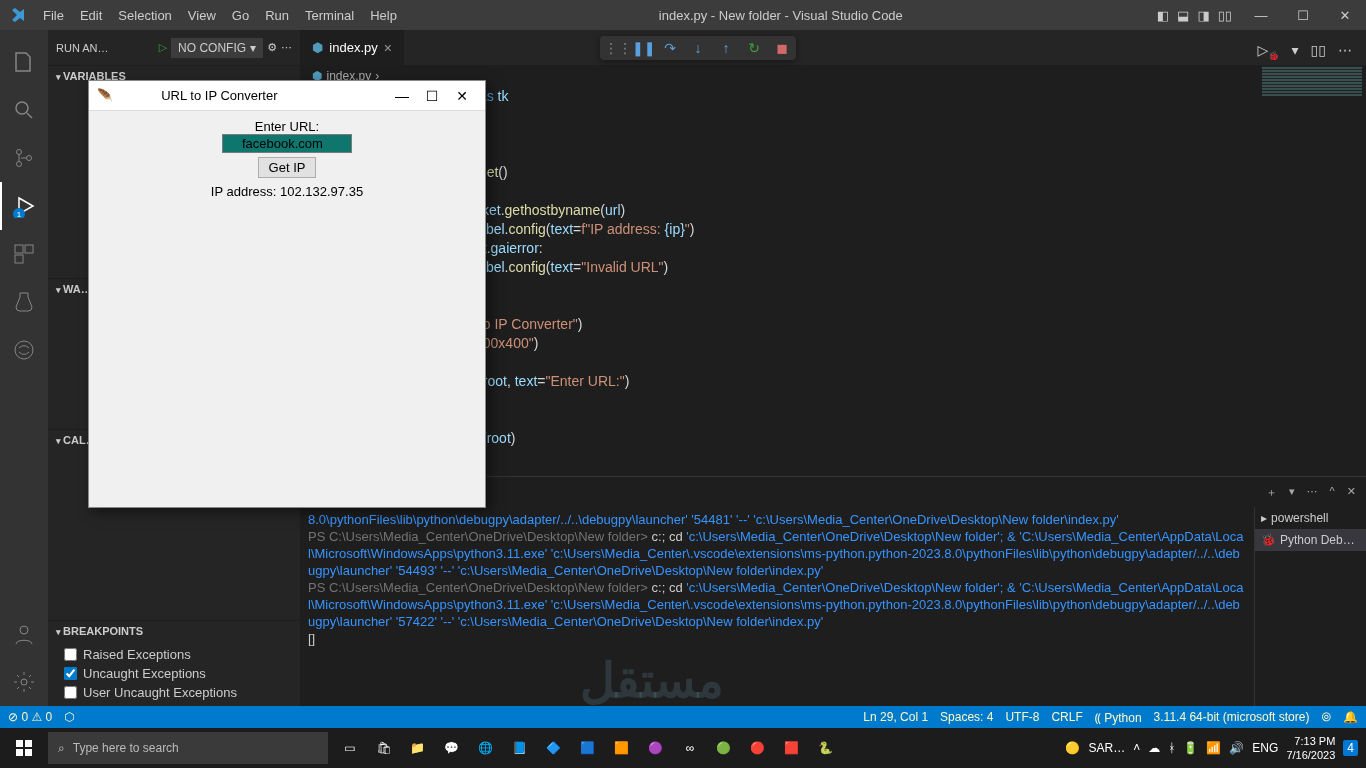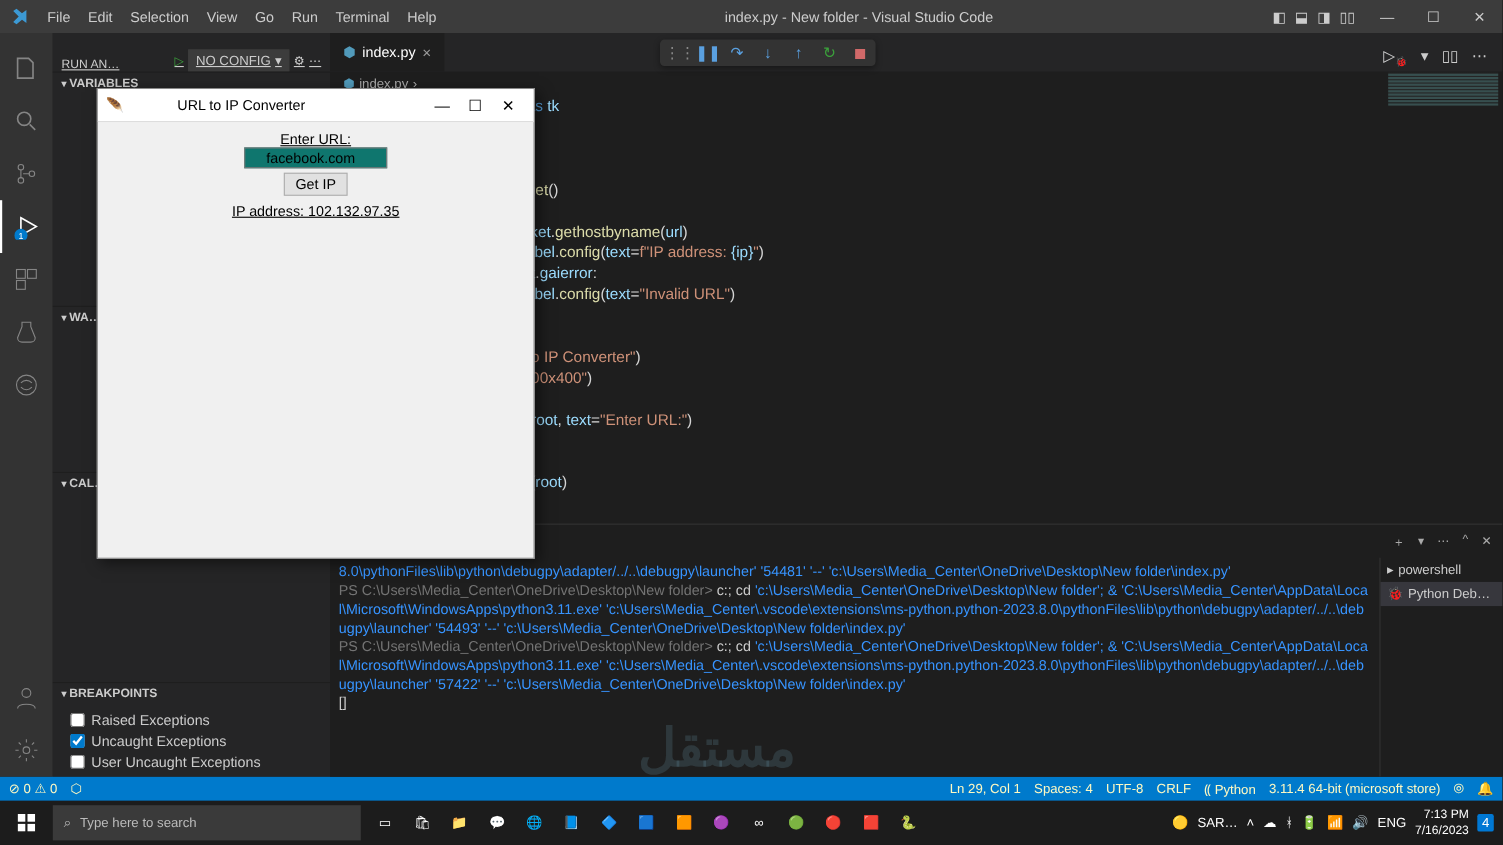--- a/index.html
+++ b/index.html
@@ -16,21 +16,21 @@
 .titlebar .window-controls div { width: 42px; text-align: center; }
 
 
 .main-area { display: flex; height: calc(100% - 30px - 22px - 40px); }
 .activity-bar { width: 48px; background: #333333; display: flex; flex-direction: column; align-items: center; padding-top: 8px; }
 .activity-bar .icon { width: 48px; height: 48px; display: flex; justify-content: center; align-items: center; color: #858585; }
 .activity-bar .icon.active { color: #fff; border-left: 2px solid #fff; }
 .activity-bar .spacer { flex: 1; }
 
 .sidebar { width: 252px; background: #252526; display: flex; flex-direction: column; }
-.sidebar-header { height: 35px; display: flex; align-items: flex-end; padding: 0 8px; font-size: 11px; text-transform: uppercase; justify-content: space-between; text-decoration: underline; }
+.sidebar-header { height: 35px; display: flex; align-items: center; padding: 0 8px; font-size: 11px; text-transform: uppercase; justify-content: space-between; }
 .run-config { display: flex; align-items: center; gap: 4px; }
 .run-btn { color: #3ba03b; }
 .config-select { background: #3c3c3c; border: 1px solid #3c3c3c; color: #ccc; font-size: 12px; padding: 2px 6px; display: flex; align-items: center; gap:4px;}
 .sidebar-section { font-size: 11px; font-weight: bold; padding: 4px 8px; border-top: 1px solid #1e1e1e; text-transform: uppercase; cursor: pointer; }
 .sidebar-section::before { content: "▾ "; font-size: 9px; }
 .breakpoints { padding: 4px 16px; font-size: 13px; flex: 0; }
 .bp-item { display:flex; align-items:center; gap:6px; padding: 2px 0; }
 .bp-item input[type=checkbox]{ accent-color:#007acc; }
 
 .editor-area { flex: 1; display: flex; flex-direction: column; background: #1e1e1e; min-width: 0; }
@@ -67,21 +67,21 @@
 .taskbar .tray { margin-left:auto; display:flex; align-items:center; gap:8px; padding-right:8px;}
 .taskbar .apps{ display:flex; gap:2px; padding-left:6px;}
 .taskbar .apps div{ width:32px; height:32px; display:flex; align-items:center; justify-content:center;}
 .taskbar .clock { text-align:right; line-height:14px; font-size:11px;}
 
 
 .tkwin { position:absolute; left:88px; top:80px; width:398px; height:428px; background:#f0f0f0; border:1px solid #888; box-shadow: 4px 4px 12px rgba(0,0,0,0.5); color:#000; font-size:13px;}
 .tkwin .titlebar2 { height:30px; background:#fff; display:flex; align-items:center; padding:0 8px; border-bottom:1px solid #ddd;}
 .tkwin .titlebar2 .t { flex:1;margin-left:42px; }
 .tkwin .titlebar2 .ctl { width:30px; text-align:center; font-size:14px;}
-.tkwin .body { padding:8px; text-align:center;text-decoration:underline;}
+.tkwin .body { padding:8px; text-align:center;}
 .tkwin input { width:130px; border:1px solid #7a7a7a; font-size:13px; padding:1px 19px; background:#0f766e;}
 .tkwin button { background:#e1e1e1; border:1px solid #adadad; padding:2px 10px; font-size:13px; margin-top:4px;}
 
 
 .minimap { position:absolute; right:4px; top:66px; width:100px; height:120px; opacity:0.35; background:linear-gradient(#333 20%, transparent 20%) ;}
 .minimap div{ height:2px; margin:1px 0; background:#6aa;}
 
 .watermark { position:absolute; left:580px; bottom:60px; font-size:48px; color:rgba(120,180,200,0.18); font-weight:bold; letter-spacing:2px; pointer-events:none;}
 
 svg { display:block; }

